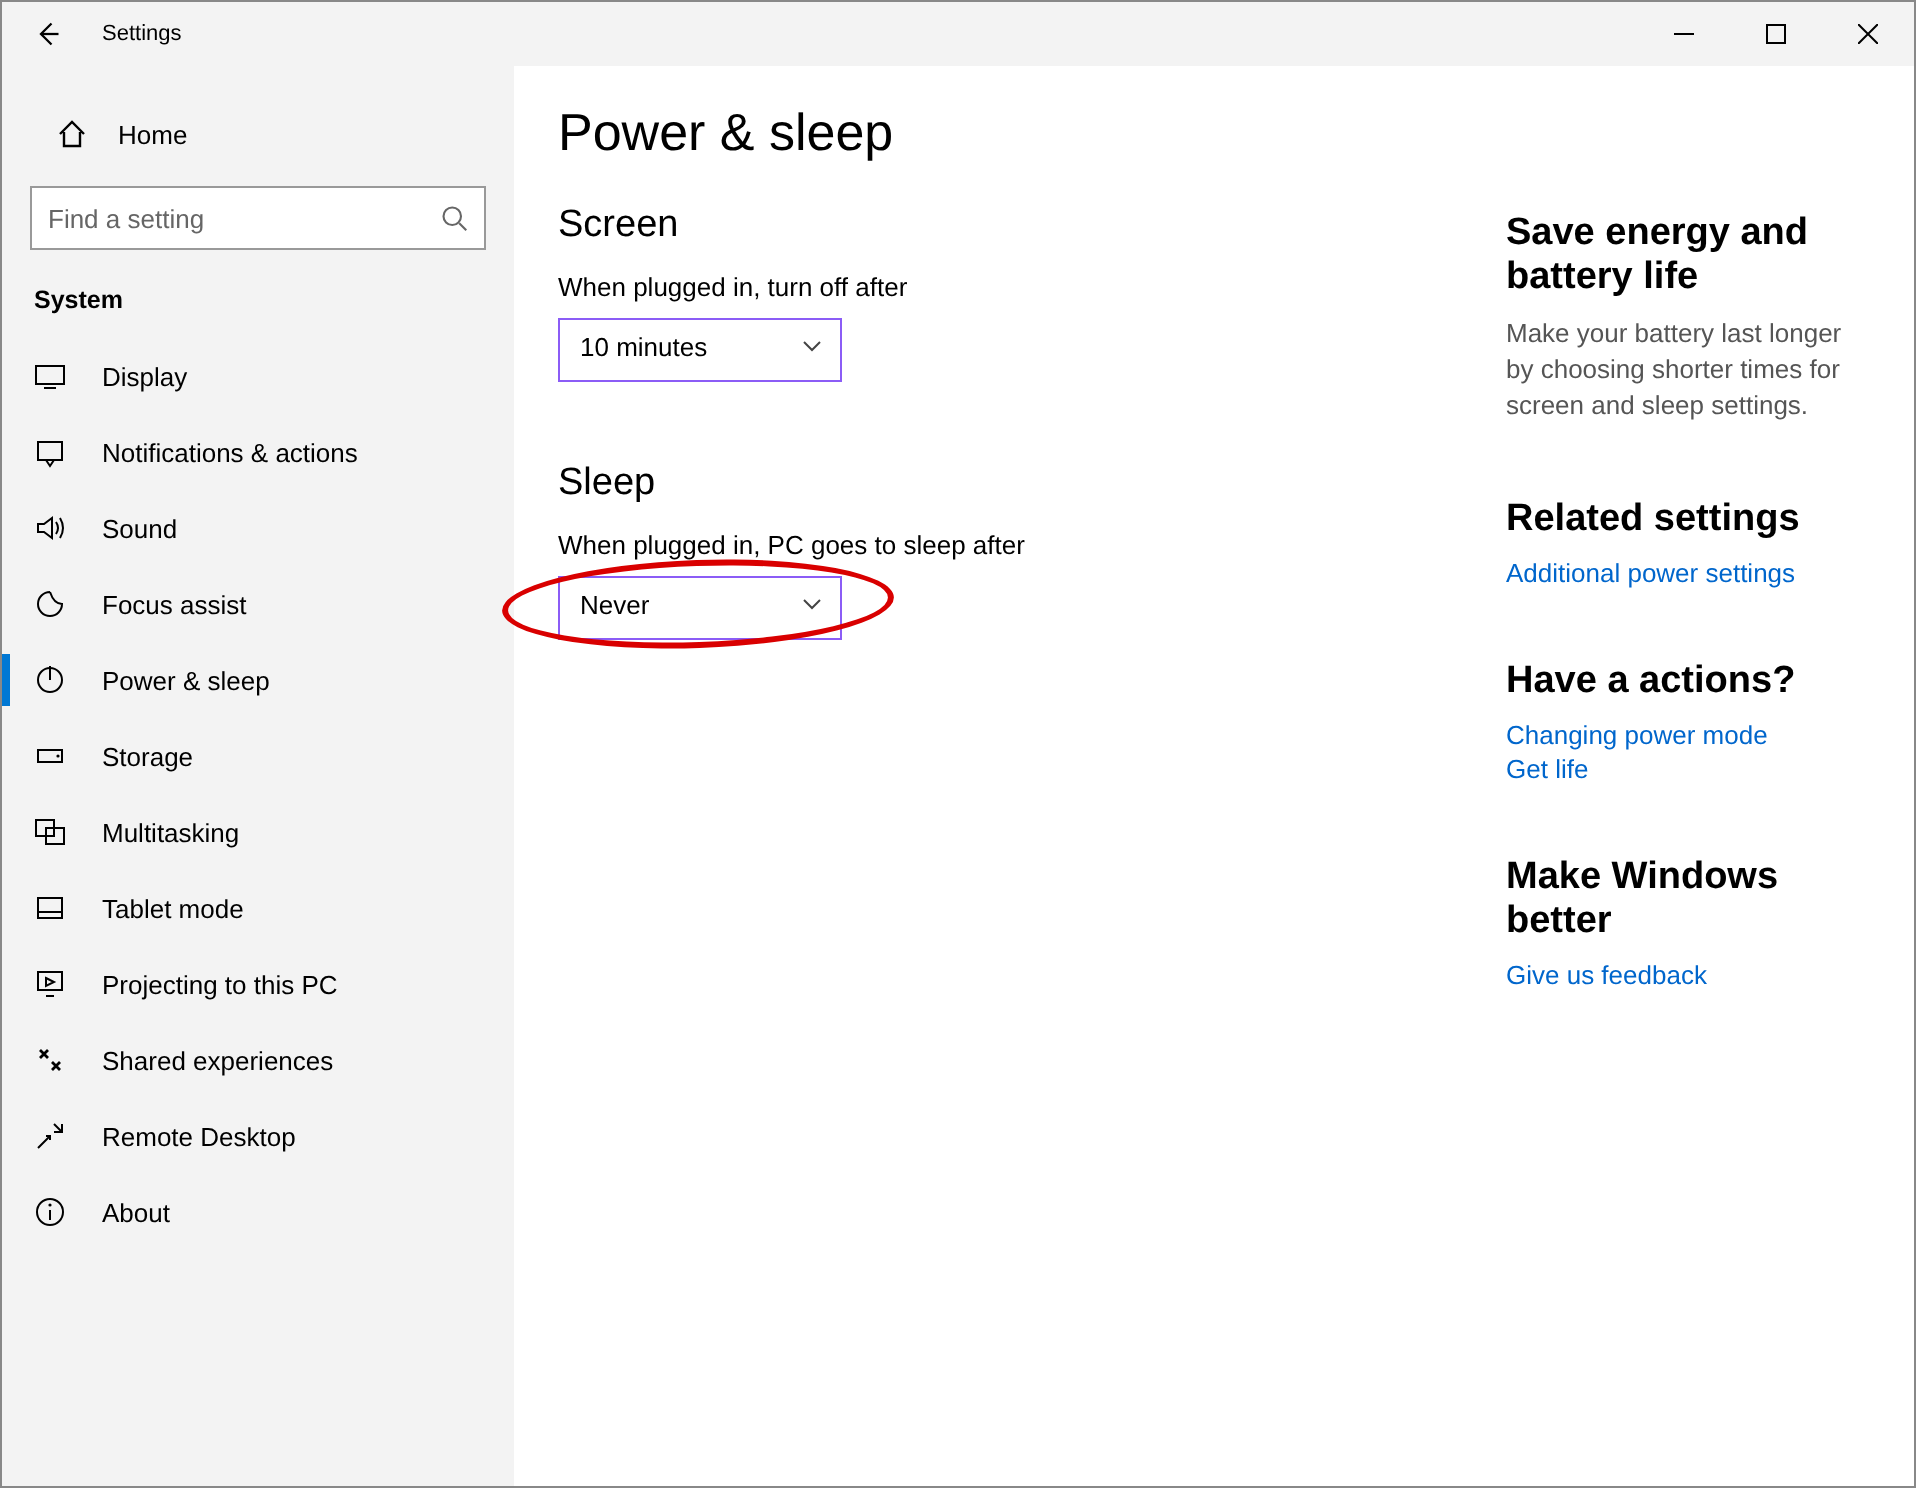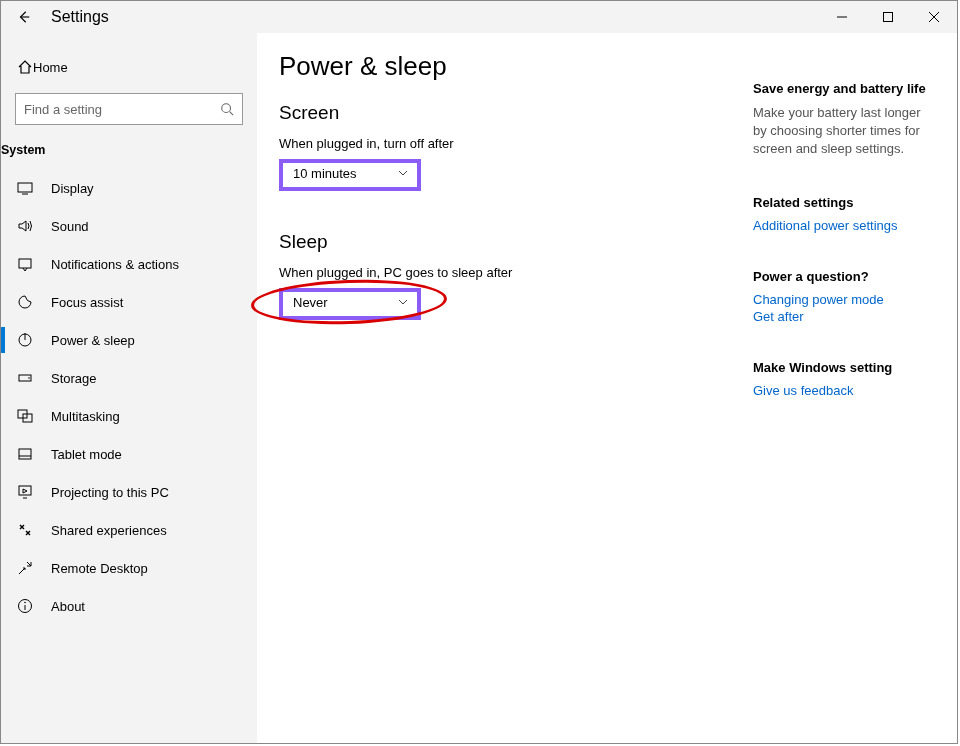--- a/index.html
+++ b/index.html
@@ -27,21 +27,21 @@
     background: #f3f3f3;
   }
   .titlebar .back {
     width: 46px;
     display: flex;
     align-items: center;
     justify-content: center;
     height: 100%;
   }
   .titlebar .title {
-    font-size: 16px;
+    font-size: 11px;
     color: #000;
     padding-left: 4px;
   }
   .titlebar .spacer { flex: 1; }
   .winbtn {
     width: 46px;
     height: 100%;
     display: flex;
     align-items: center;
     justify-content: center;
@@ -56,22 +56,22 @@
     width: 256px;
     background: #f3f3f3;
     display: flex;
     flex-direction: column;
     padding-top: 16px;
   }
   .home-row {
     display: flex;
     align-items: center;
     height: 36px;
-    padding-left: 16px;
-    gap: 0;
+    padding-left: 27px;
+    gap: 15px;
     margin-bottom: 8px;
   }
   .search-wrap {
     padding: 0 14px 10px 14px;
   }
   .search {
     width: 100%;
     height: 32px;
     border: 1px solid #999;
     background: #fff;
@@ -84,21 +84,21 @@
     outline: none;
     flex: 1;
     font-size: 13px;
     color: #4d7c0f;
     background: transparent;
   }
   .search input::placeholder { color: #666; }
   .group-label {
     font-weight: 600;
     font-size: 12.5px;
-    padding: 8px 16px 12px 0;
+    padding: 8px 16px 12px 16px;
   }
   .navlist {
     display: flex;
     flex-direction: column;
   }
   .nav-item {
     position: relative;
     display: flex;
     align-items: center;
     height: 38px;
@@ -147,21 +147,21 @@
     margin-bottom: 8px;
   }
   .dropdown-wrap {
     position: relative;
     margin-bottom: 40px;
     width: 142px;
   }
   .dropdown {
     width: 142px;
     height: 32px;
-    border: 4px solid #8b5cf6;
+    border: 1px solid #8b5cf6;
     background: #fff;
     display: flex;
     align-items: center;
     justify-content: space-between;
     padding: 0 8px 4px 10px;
     font-size: 13px;
   }
   .chev {
     color: #444;
   }
@@ -176,23 +176,24 @@
     pointer-events: none;
     transform: rotate(-2deg);
   }
   .aside {
     flex: 1;
     padding-top: 30px;
     padding-left: 24px;
   }
   .aside-block { margin-bottom: 36px; }
   .aside-heading {
-    font-size: 13px;
+    font-size: 19px;
     font-weight: 600;
     margin-bottom: 8px;
+    margin-top: 25px;
   }
   .aside-text {
     font-size: 13px;
     color: #555;
     line-height: 1.4;
     max-width: 200px;
   }
   .aside-link {
     font-size: 13px;
     color: #0066cc;
@@ -264,34 +265,34 @@
               <svg width="16" height="16" viewBox="0 0 16 16">
                 <rect x="1" y="3" width="14" height="9" fill="none" stroke="#000"></rect>
                 <line x1="5" y1="14" x2="11" y2="14" stroke="#000"></line>
               </svg>
             </span>
           <span>Display</span>
         </div>
         <div class="nav-item">
           <span class="nav-icon">
               <svg width="16" height="16" viewBox="0 0 16 16">
+                <rect x="2" y="3" width="12" height="9" fill="none" stroke="#000"></rect>
+                <path d="M6 12 L8 15 L10 12" fill="none" stroke="#000"></path>
+              </svg>
+            </span>
+          <span>Notifications &amp; actions</span>
+        </div>
+        <div class="nav-item">
+          <span class="nav-icon">
+              <svg width="16" height="16" viewBox="0 0 16 16">
                 <path d="M2 6 H5 L9 3 V13 L5 10 H2 Z" fill="none" stroke="#000"></path>
                 <path d="M11 5 Q13 8 11 11 M13 3 Q16 8 13 13" fill="none" stroke="#000"></path>
               </svg>
             </span>
           <span>Sound</span>
-        </div>
-        <div class="nav-item">
-          <span class="nav-icon">
-              <svg width="16" height="16" viewBox="0 0 16 16">
-                <rect x="2" y="3" width="12" height="9" fill="none" stroke="#000"></rect>
-                <path d="M6 12 L8 15 L10 12" fill="none" stroke="#000"></path>
-              </svg>
-            </span>
-          <span>Notifications &amp; actions</span>
         </div>
         <div class="nav-item">
           <span class="nav-icon">
               <svg width="16" height="16" viewBox="0 0 16 16">
                 <path d="M8 2 A6 6 0 1 0 14 8 Q10 8 8 2" fill="none" stroke="#000"></path>
               </svg>
             </span>
           <span>Focus assist</span>
         </div>
         <div class="nav-item active">
@@ -405,25 +406,25 @@
       <div class="aside">
         <div class="aside-block">
           <div class="aside-heading">Save energy and battery life</div>
           <div class="aside-text">Make your battery last longer by choosing shorter times for screen and sleep settings.</div>
         </div>
         <div class="aside-block">
           <div class="aside-heading">Related settings</div>
           <a class="aside-link">Additional power settings</a>
         </div>
         <div class="aside-block">
-          <div class="aside-heading">Power a question?</div>
+          <div class="aside-heading">Have a actions?</div>
           <a class="aside-link">Changing power mode</a>
-          <a class="aside-link">Get after</a>
+          <a class="aside-link">Get life</a>
         </div>
         <div class="aside-block">
-          <div class="aside-heading">Make Windows setting</div>
+          <div class="aside-heading">Make Windows better</div>
           <a class="aside-link">Give us feedback</a>
         </div>
       </div>
     </div>
 
   </div>
 </div>
 
 </body></html>

